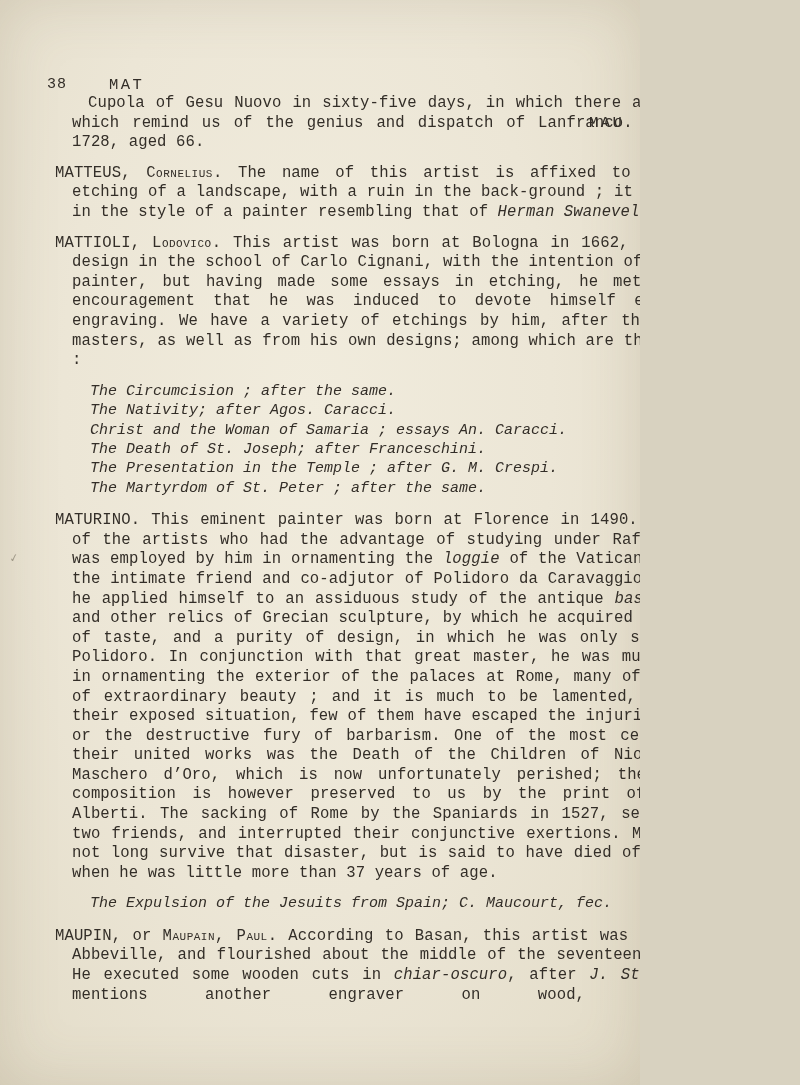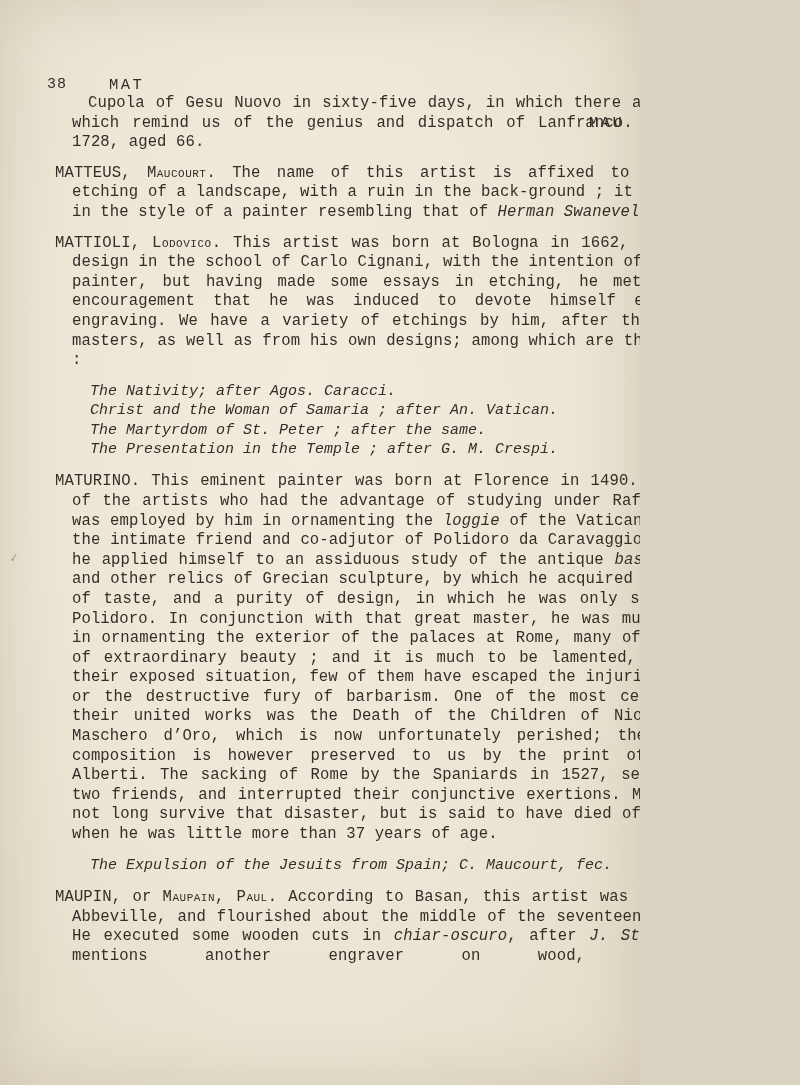--- a/index.html
+++ b/index.html
@@ -55,27 +55,29 @@
 <body>
 
 <div class="page">
   <div class="header">
     <span class="pagenum">38</span>
     <span class="hw left">MAT</span>
     <span class="hw right">MAU</span>
   </div>
   <div class="content">
       <p class="continuation"><span class="s-n">Cupola of Gesu Nuovo in sixty-five days, in which there are passages which remind us of the genius and dispatch of Lanfranco. He died in 1728, aged 66.</span></p>
-      <p class="entry"><span class="s-n">MATTEUS, </span><span class="s-sc">Maucourt</span><span class="s-n">. The name of this artist is affixed to a spirited etching of a landscape, with a ruin in the back-ground ; it is executed in the style of a painter resembling that of </span><span class="s-i">Herman Swanevelt</span><span class="s-n">.</span></p>
+      <p class="entry"><span class="s-n">MATTEUS, </span><span class="s-sc">Cornelius</span><span class="s-n">. The name of this artist is affixed to a spirited etching of a landscape, with a ruin in the back-ground ; it is executed in the style of a painter resembling that of </span><span class="s-i">Herman Swanevelt</span><span class="s-n">.</span></p>
       <p class="entry"><span class="s-n">MATTIOLI, </span><span class="s-sc">Lodovico</span><span class="s-n">. This artist was born at Bologna in 1662, and learned design in the school of Carlo Cignani, with the intention of becoming a painter, but having made some essays in etching, he met with such encouragement that he was induced to devote himself entirely to engraving. We have a variety of etchings by him, after the Bolognese masters, as well as from his own designs; among which are the following :</span></p>
       <div class="plates">
+        <div class="plate"><span class="s-i">The Circumcision ; after the same.</span></div>
         <div class="plate"><span class="s-i">The Nativity; after Agos. Caracci.</span></div>
-        <div class="plate"><span class="s-i">Christ and the Woman of Samaria ; after An. Vatican.</span></div>
+        <div class="plate"><span class="s-i">Christ and the Woman of Samaria ; essays An. Caracci.</span></div>
+        <div class="plate"><span class="s-i">The Death of St. Joseph; after Franceschini.</span></div>
+        <div class="plate"><span class="s-i">The Presentation in the Temple ; after G. M. Crespi.</span></div>
         <div class="plate"><span class="s-i">The Martyrdom of St. Peter ; after the same.</span></div>
-        <div class="plate"><span class="s-i">The Presentation in the Temple ; after G. M. Crespi.</span></div>
       </div>
       <p class="entry"><span class="s-n">MATURINO. This eminent painter was born at Florence in 1490. He was one of the artists who had the advantage of studying under Raffaelle, and was employed by him in ornamenting the </span><span class="s-i">loggie</span><span class="s-n"> of the Vatican. He became the intimate friend and co-adjutor of Polidoro da Caravaggio, with whom he applied himself to an assiduous study of the antique </span><span class="s-i">bassi-relievi</span><span class="s-n">, and other relics of Grecian sculpture, by which he acquired an elegance of taste, and a purity of design, in which he was only surpassed by Polidoro. In conjunction with that great master, he was much employed in ornamenting the exterior of the palaces at Rome, many of which were of extraordinary beauty ; and it is much to be lamented, that, from their exposed situation, few of them have escaped the injuries of time, or the destructive fury of barbarism. One of the most celebrated of their united works was the Death of the Children of Niobe, at the Maschero d’Oro, which is now unfortunately perished; the admirable composition is however preserved to us by the print of Cherubino Alberti. The sacking of Rome by the Spaniards in 1527, separated the two friends, and interrupted their conjunctive exertions. Maturino did not long survive that disaster, but is said to have died of the plague when he was little more than 37 years of age.</span></p>
       <div class="plates">
         <div class="plate"><span class="s-i">The Expulsion of the Jesuits from Spain; C. Maucourt, fec.</span></div>
       </div>
       <p class="entry runover"><span class="s-n">MAUPIN, or </span><span class="s-sc">Maupain, Paul</span><span class="s-n">. According to Basan, this artist was a native of Abbeville, and flourished about the middle of the seventeenth century. He executed some wooden cuts in </span><span class="s-i">chiar-oscuro</span><span class="s-n">, after </span><span class="s-i">J. Stella</span><span class="s-n">. Basan mentions another engraver on wood, of the</span></p>
     </div>
   <div class="mark">✓</div>
 </div>
 

